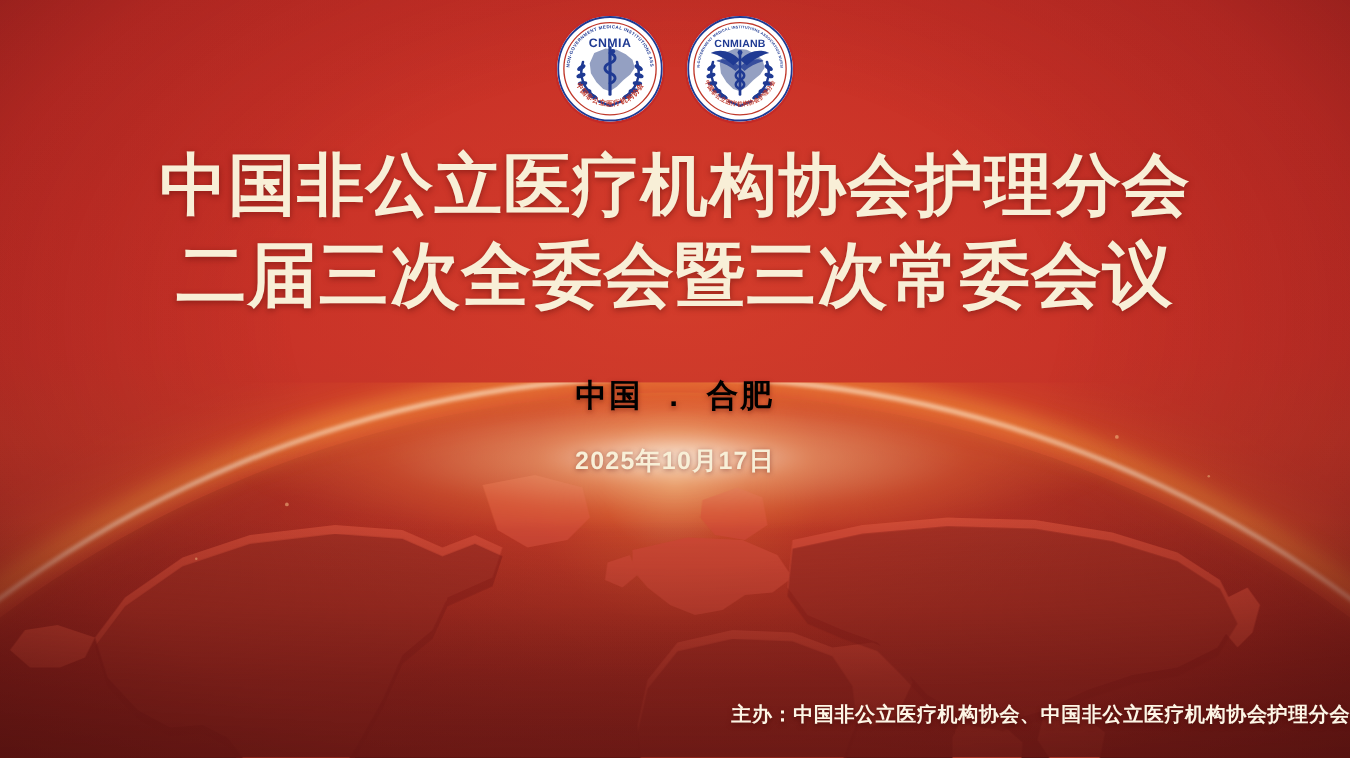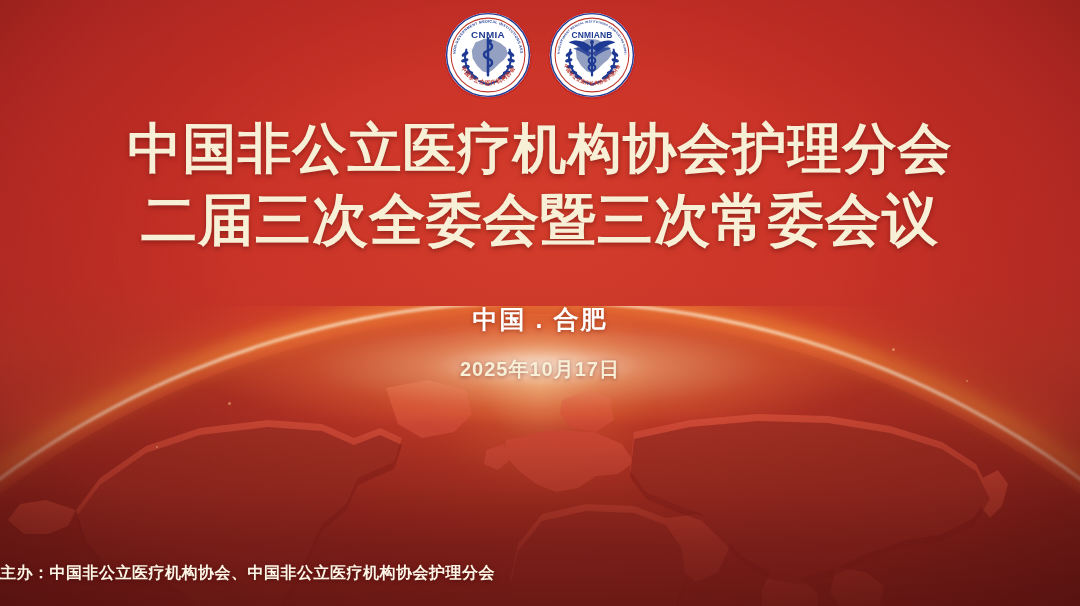--- a/index.html
+++ b/index.html
@@ -147,32 +147,33 @@
     letter-spacing:1px;
     text-shadow:0 2px 5px rgba(96,16,12,.55);
     white-space:nowrap;
   }
   .title-line.second { font-size:56px; }
 
   .meta {
     position:absolute; top:302px; left:0; right:0; text-align:center;
   }
   .meta-place {
-    color:#ffffff; font-size:25px; font-weight:bold; line-height:34px;
+    color:#000000; font-size:25px; font-weight:bold; line-height:34px;
     letter-spacing:2px;
     text-shadow:0 1px 4px rgba(96,16,12,.5);
+    font-family:Liberation Mono, monospace;
   }
   .meta-date {
     color:#f8efd7; font-size:20px; font-weight:bold; line-height:34px;
     margin-top:16px; letter-spacing:1px;
     text-shadow:0 1px 4px rgba(96,16,12,.5);
   }
 
   .footer {
-    position:absolute; bottom:18px; left:0; right:0; text-align:left;font-family:Liberation Serif, serif;
+    position:absolute; bottom:18px; left:0; right:0; text-align:right;font-family:Liberation Serif, serif;
   }
   .footer-line {
     color:#fdf6e6; font-size:16px; font-weight:bold; line-height:30px;
     letter-spacing:.5px;
     text-shadow:0 1px 4px rgba(70,10,8,.75);
   }
 </style>
 </head>
 <body>
 

